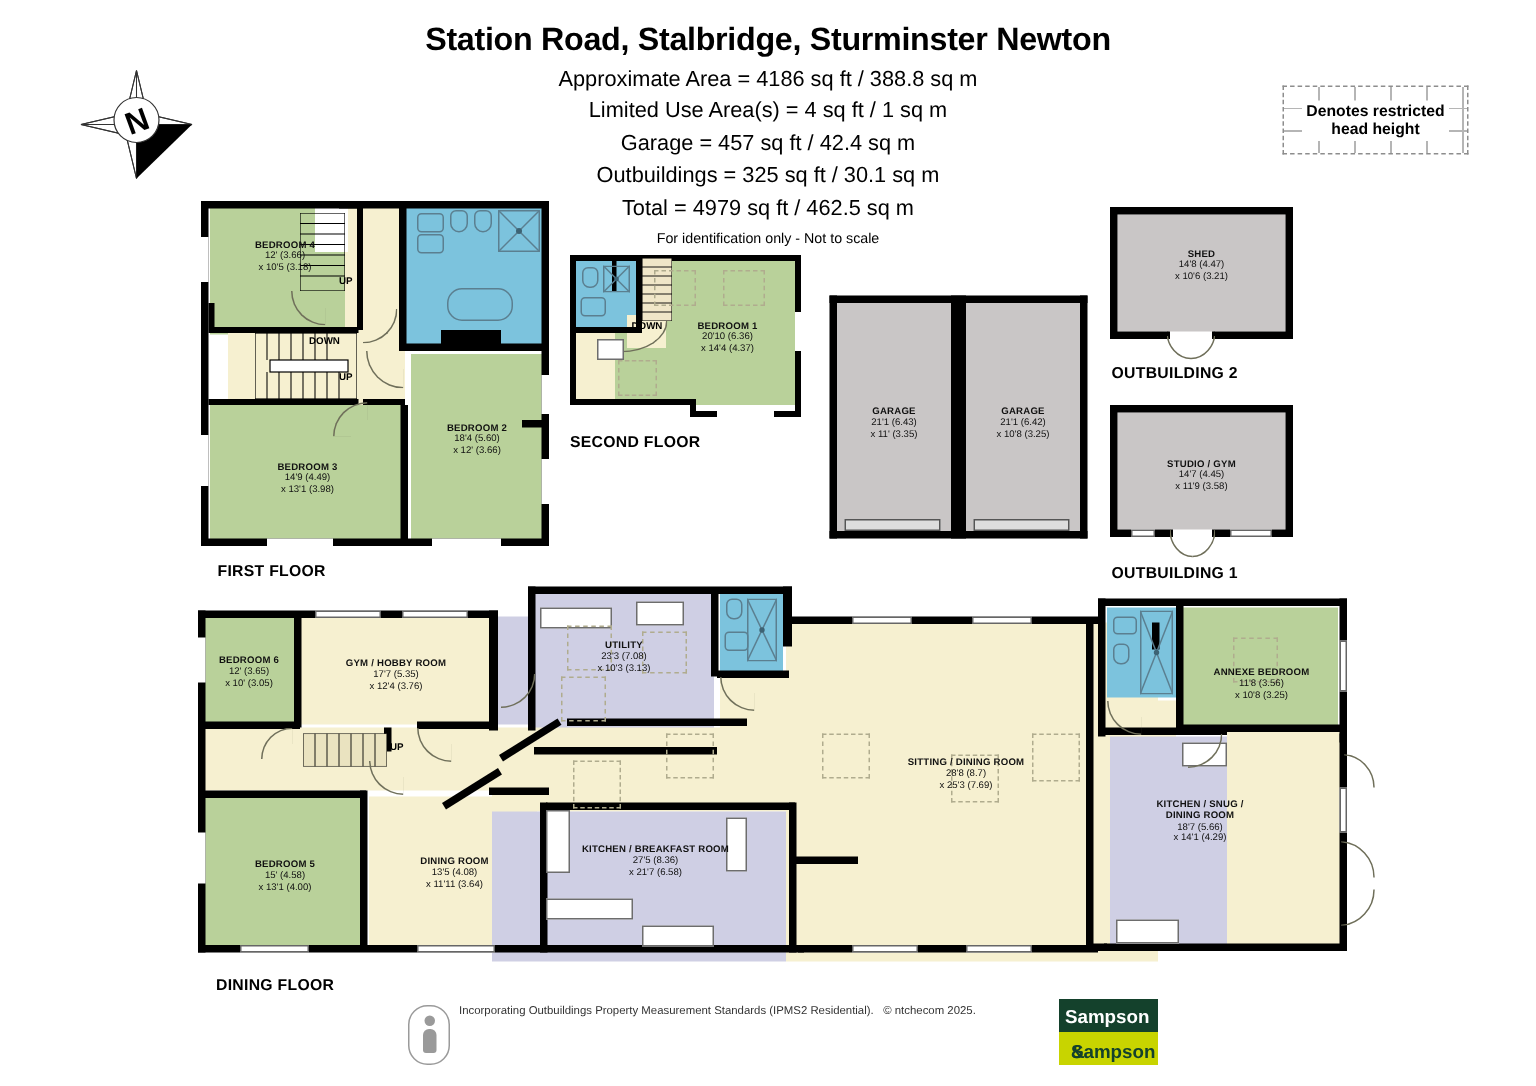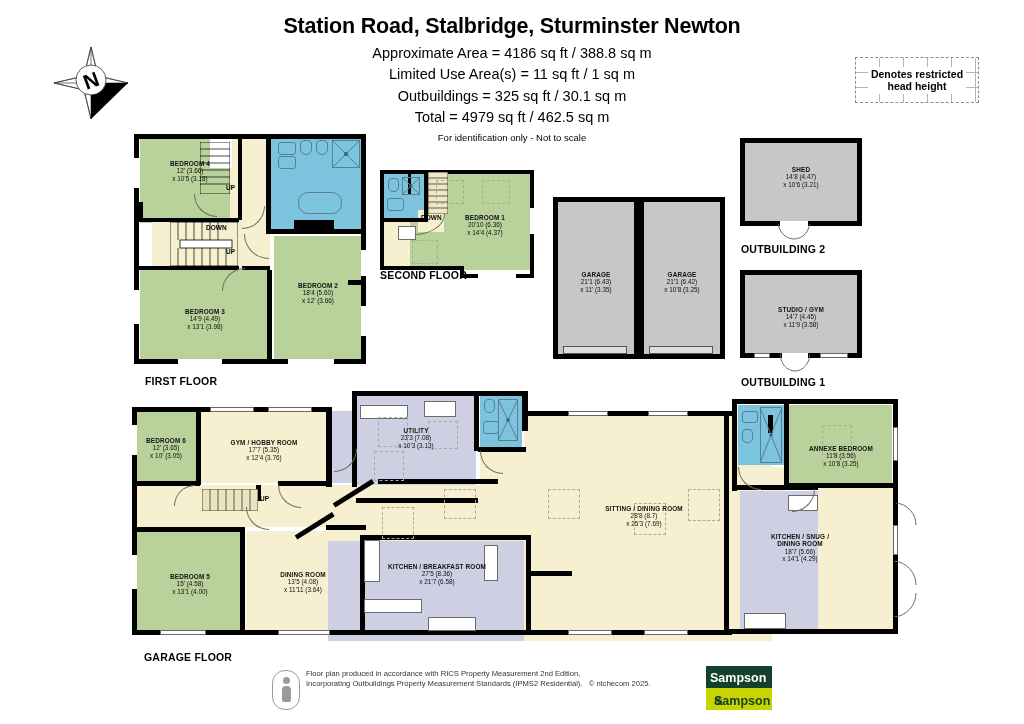--- a/index.html
+++ b/index.html
@@ -63,21 +63,22 @@
   #logo .l2{position:absolute;left:0;top:22px;width:66px;height:22px;background:#c8d400;}
   #logo .l2 span{position:absolute;left:4px;top:3px;font-size:12.5px;font-weight:bold;color:#14412c;}
   #logo .amp{color:#c8d400;}
 </style>
 </head>
 <body>
 
 <div id="header" class="abs">
   <div id="title">Station Road, Stalbridge, Sturminster Newton</div>
   <div class="areaLine">Approximate Area = 4186 sq ft / 388.8 sq m</div>
-  <div class="areaLine">Limited Use Area(s) = 11 sq ft / 1 sq m</div>
+  <div class="areaLine">Limited Use Area(s) = 4 sq ft / 1 sq m</div>
+  <div class="areaLine">Garage = 457 sq ft / 42.4 sq m</div>
   <div class="areaLine">Outbuildings = 325 sq ft / 30.1 sq m</div>
   <div class="areaLine">Total = 4979 sq ft / 462.5 sq m</div>
   <div id="idline">For identification only - Not to scale</div>
 </div>
 
 <div id="compass" class="abs">
   <svg width="86" height="78" viewBox="0 0 86 78">
     <g stroke="#333" stroke-width="0.7" fill="none">
       <path d="M43 3 L50 32 L80 39 L50 46 L43 75 L36 46 L6 39 L36 32 Z"></path>
       <path d="M43 3 L36 32 L6 39 M43 3 L50 32 L80 39 M43 75 L36 46 L6 39 M43 75 L50 46 L80 39"></path>
@@ -257,21 +258,21 @@
   <div class="dashbox" style="left:58px;top:12px;width:26px;height:22px;"></div>
   <div class="dashbox" style="left:104px;top:12px;width:26px;height:22px;"></div>
   <div class="dashbox" style="left:34px;top:72px;width:24px;height:22px;"></div>
 
   <div class="lbl" style="left:64px;top:46px;width:86px;">
     <b>BEDROOM 1</b><br>
     <i>20'10 (6.36)</i><br>
     <i>x 14'4 (4.37)</i>
   </div>
 </div>
-<div class="floorname" style="left:380px;top:269px;">SECOND FLOOR</div>
+<div class="floorname" style="left:380px;top:289px;">SECOND FLOOR</div>
 
 <div class="plan" id="garage-block" style="left:553px;top:197px;width:172px;height:163px;">
   <div class="room grey" style="left:5px;top:5px;width:76px;height:152px;"></div>
   <div class="room grey" style="left:91px;top:5px;width:76px;height:152px;"></div>
 
   <div class="wall" style="left:0px;top:0px;width:172px;height:5px;"></div>
   <div class="wall" style="left:0px;top:0px;width:5px;height:162px;"></div>
   <div class="wall" style="left:167px;top:0px;width:5px;height:162px;"></div>
   <div class="wall" style="left:0px;top:157px;width:172px;height:5px;"></div>
   <div class="wall" style="left:81px;top:0px;width:10px;height:162px;"></div>
@@ -533,29 +534,28 @@
     <b>DINING ROOM</b><br>
     <i>13'5 (4.08)</i><br>
     <i>x 11'11 (3.64)</i>
   </div>
   <div class="lbl" style="left:234px;top:178px;width:150px;">
     <b>KITCHEN / BREAKFAST ROOM</b><br>
     <i>27'5 (8.36)</i><br>
     <i>x 21'7 (6.58)</i>
   </div>
 </div>
-<div class="floorname" style="left:144px;top:651px;">GARAGE FLOOR</div>
+<div class="floorname" style="left:144px;top:651px;">DINING FLOOR</div>
 
 <div id="footer" class="abs">
   <div id="fpIcon">
     <div class="head"></div>
     <div class="body"></div>
   </div>
   <div id="fptext">
-    <div>Floor plan produced in accordance with RICS Property Measurement 2nd Edition,</div>
     <div>
       <span>Incorporating Outbuildings Property Measurement Standards (IPMS2 Residential).</span>
       &nbsp; <span>© ntchecom 2025.</span>
     </div>
   </div>
   <div id="logo">
     <div class="l1">Sampson</div>
     <div class="l2">
       <span>
           <span class="amp">&amp;</span>

